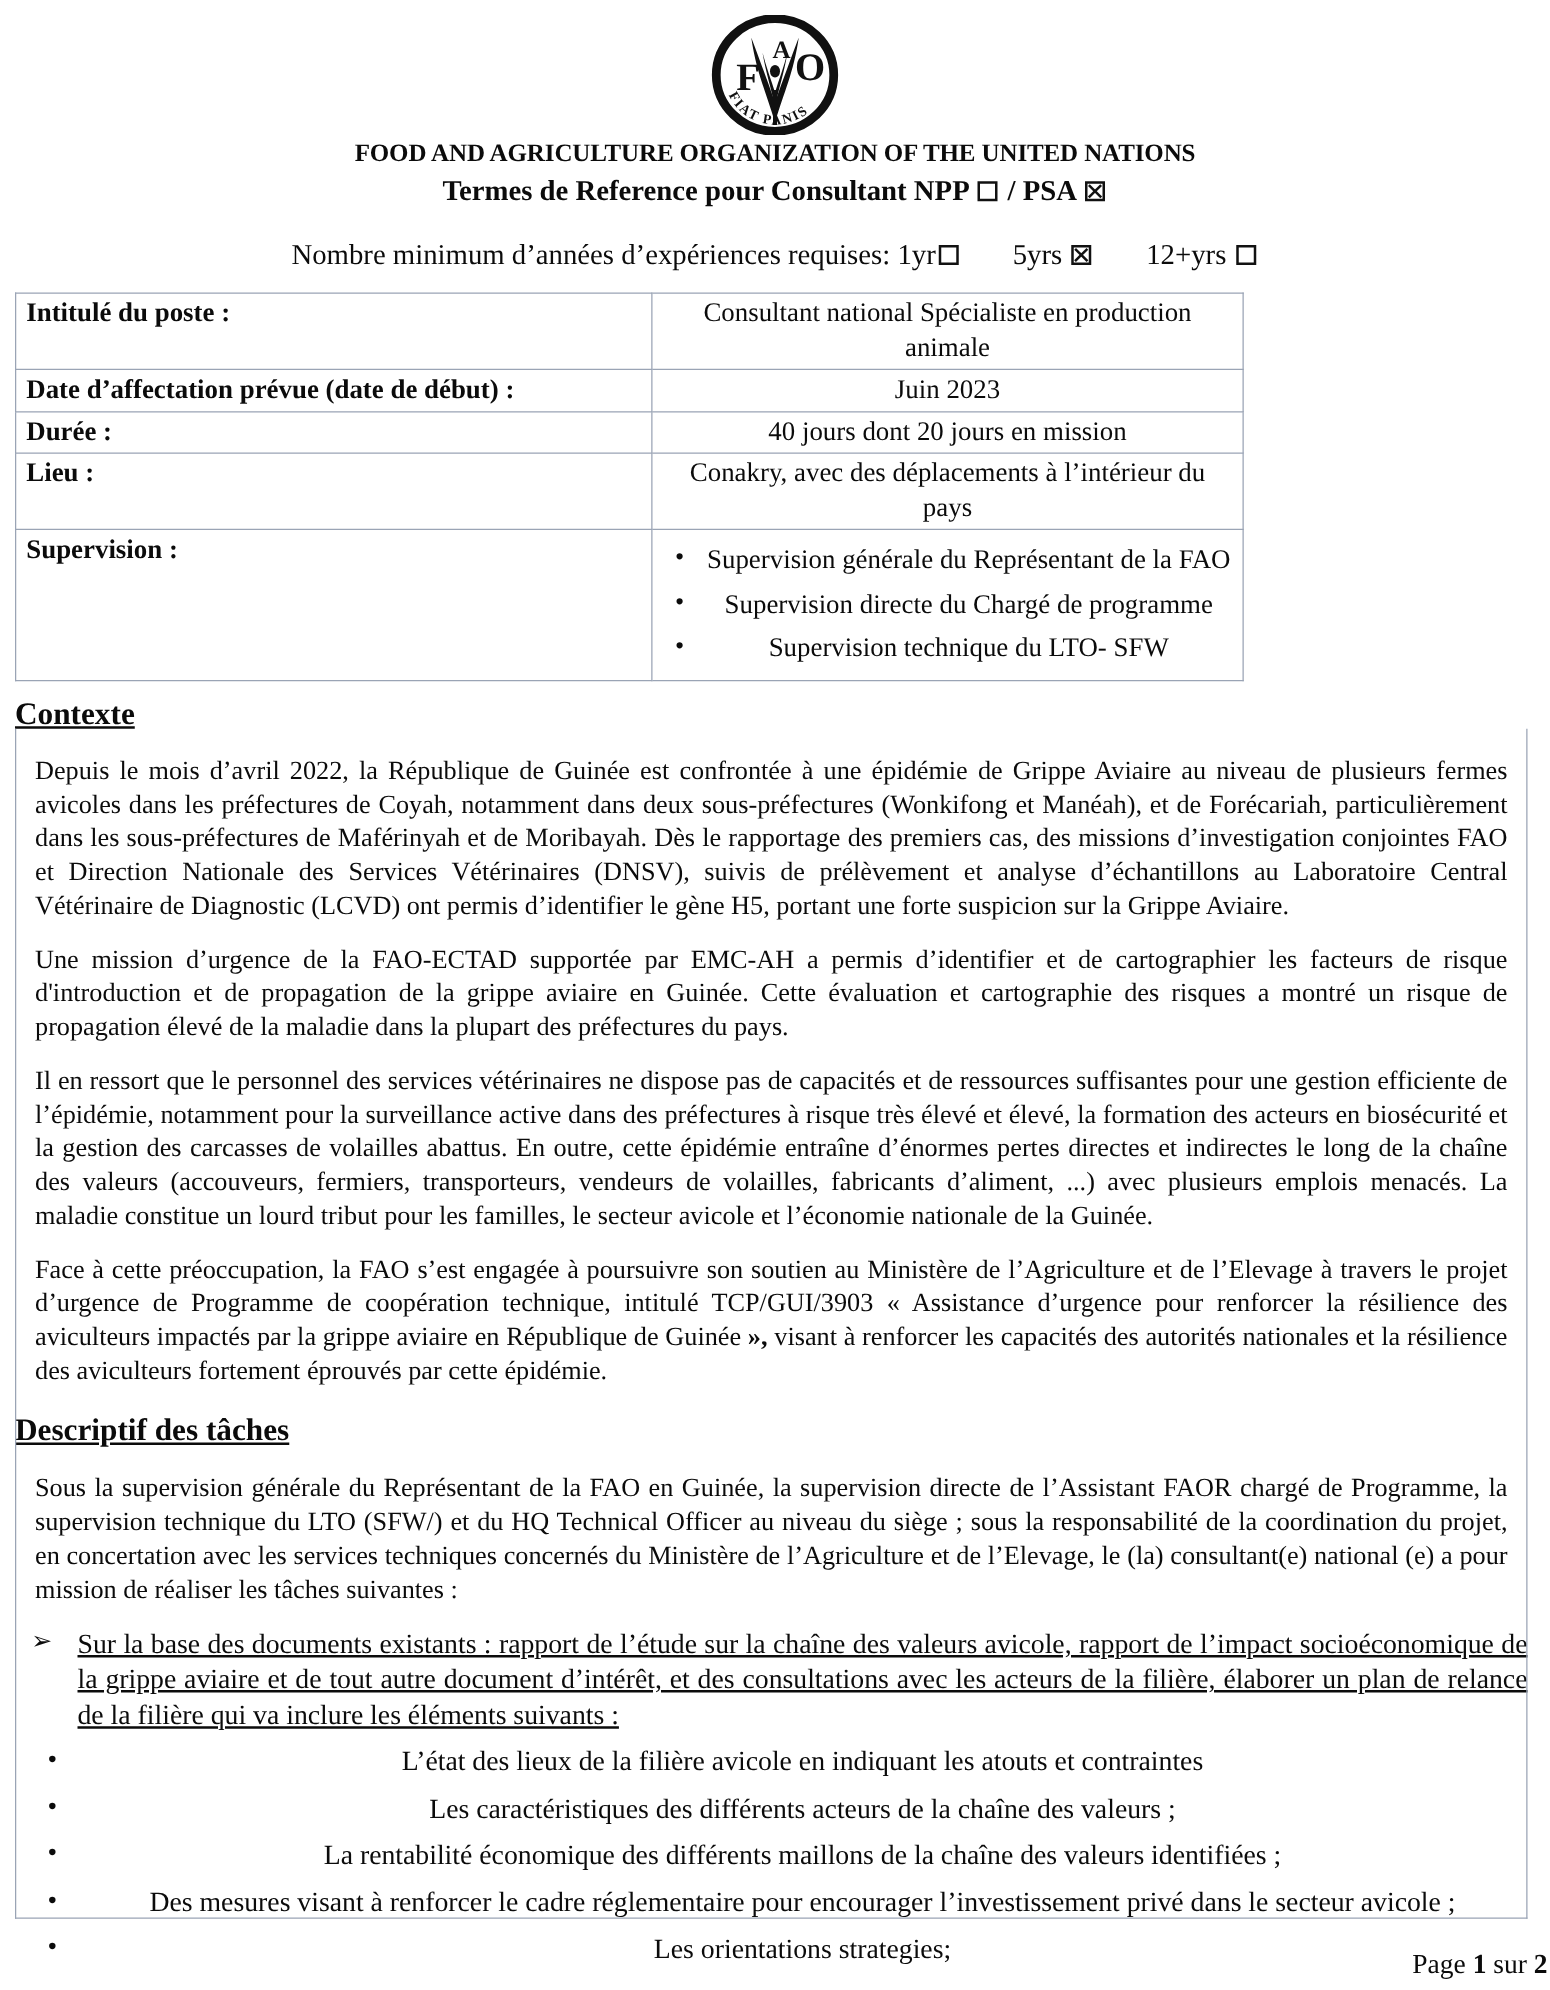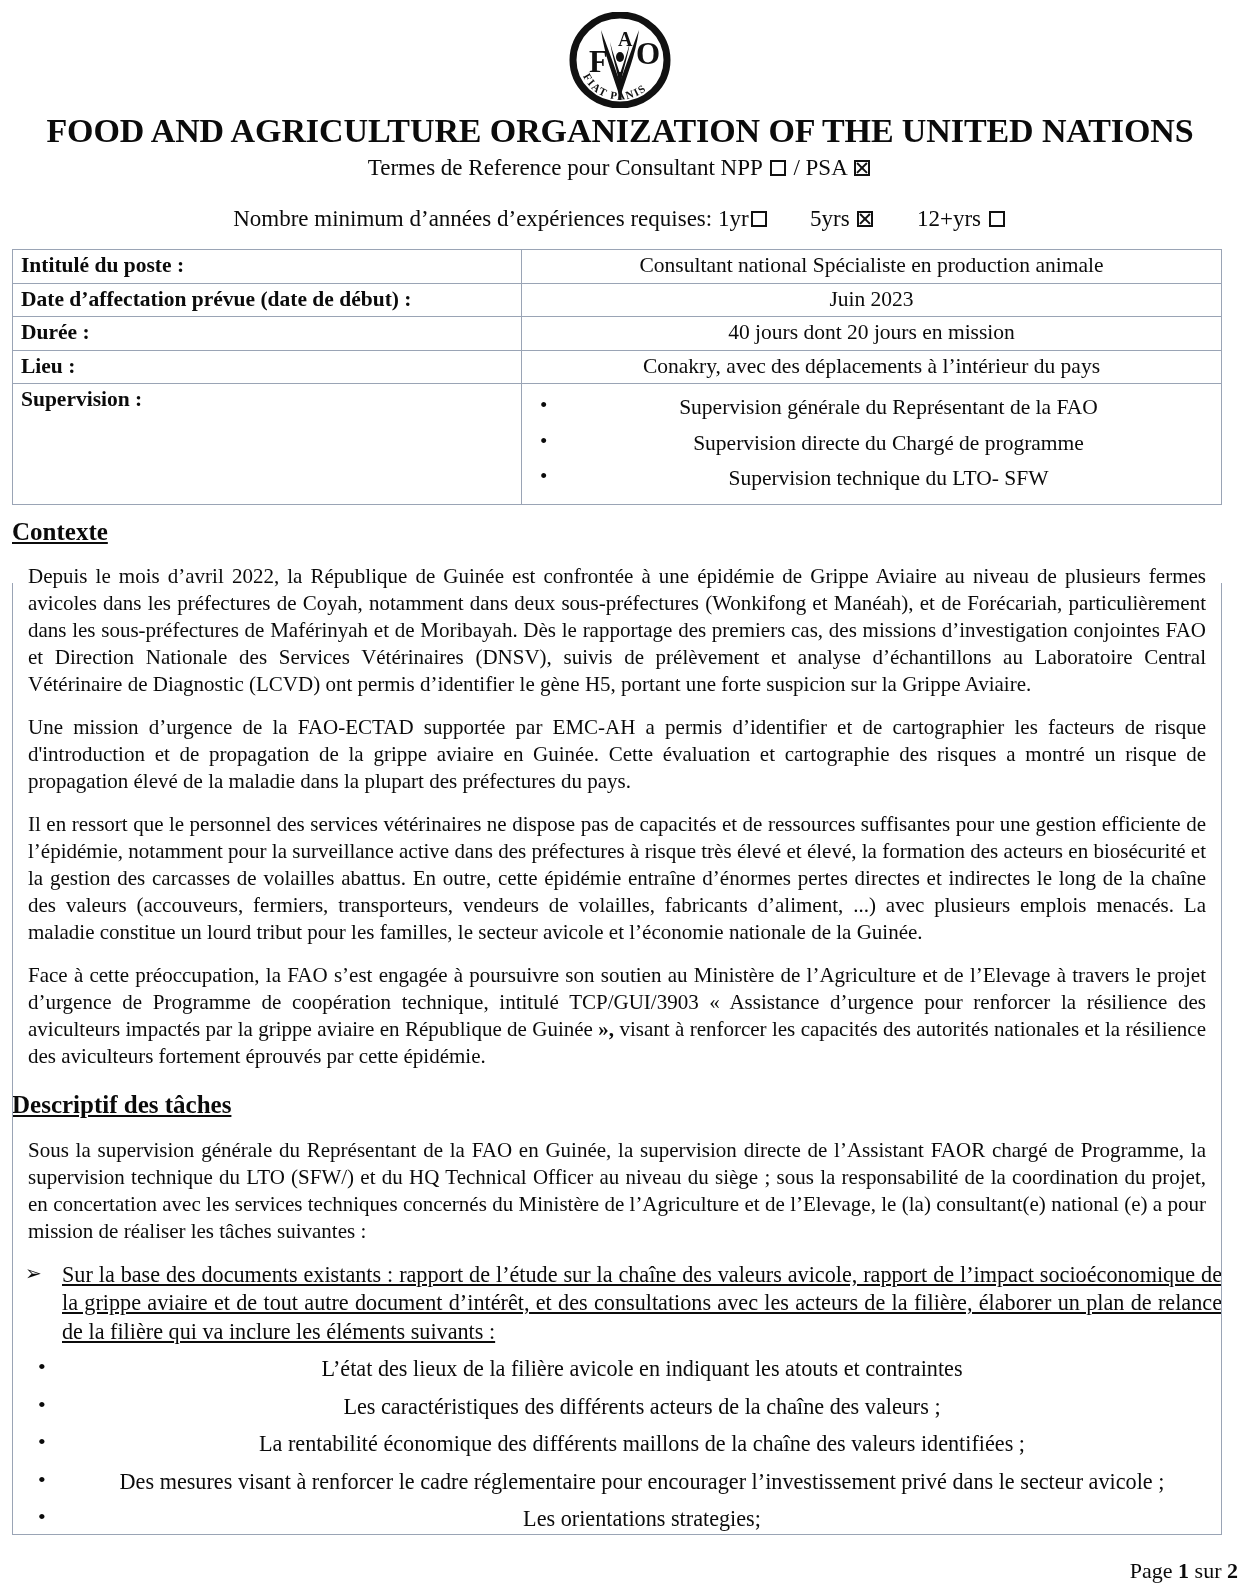--- a/index.html
+++ b/index.html
@@ -30,28 +30,28 @@
     text-align: center;
     padding-top: 12px;
     height: 108px;
     box-sizing: border-box;
   }
   .fao-logo { display: inline-block; }
 
   .org-title {
     text-align: center;
     font-weight: bold;
-    font-size: 34px;
+    font-size: 20px;
     letter-spacing: -0.1px;
     margin-top: 4px;
     white-space: nowrap;
   }
   .tor-line {
     text-align: center;
-    font-weight: normal;
+    font-weight: bold;
     font-size: 23px;
     margin-top: 5px;
     white-space: nowrap;
   }
   .years-line {
     text-align: center;
     font-size: 23px;
     margin-top: 25px;
     margin-bottom: 17px;
     white-space: nowrap;
@@ -76,21 +76,21 @@
     height: 2.1px;
     background: #111;
     transform-origin: center;
   }
   .cb.checked::before { transform: translate(-50%,-50%) rotate(45deg); }
   .cb.checked::after  { transform: translate(-50%,-50%) rotate(-45deg); }
   .sp-wide { display: inline-block; width: 30px; }
 
   
   table.tor {
-    width: 1210px;
+    width: 983px;
     margin: 0 0 0 12px;
     border-collapse: collapse;
     table-layout: fixed;
   }
   table.tor td {
     border: 1px solid #9aa4b5;
     padding: 2px 8px 3px 8px;
     vertical-align: top;
     font-size: 21.5px;
     line-height: 1.28;

